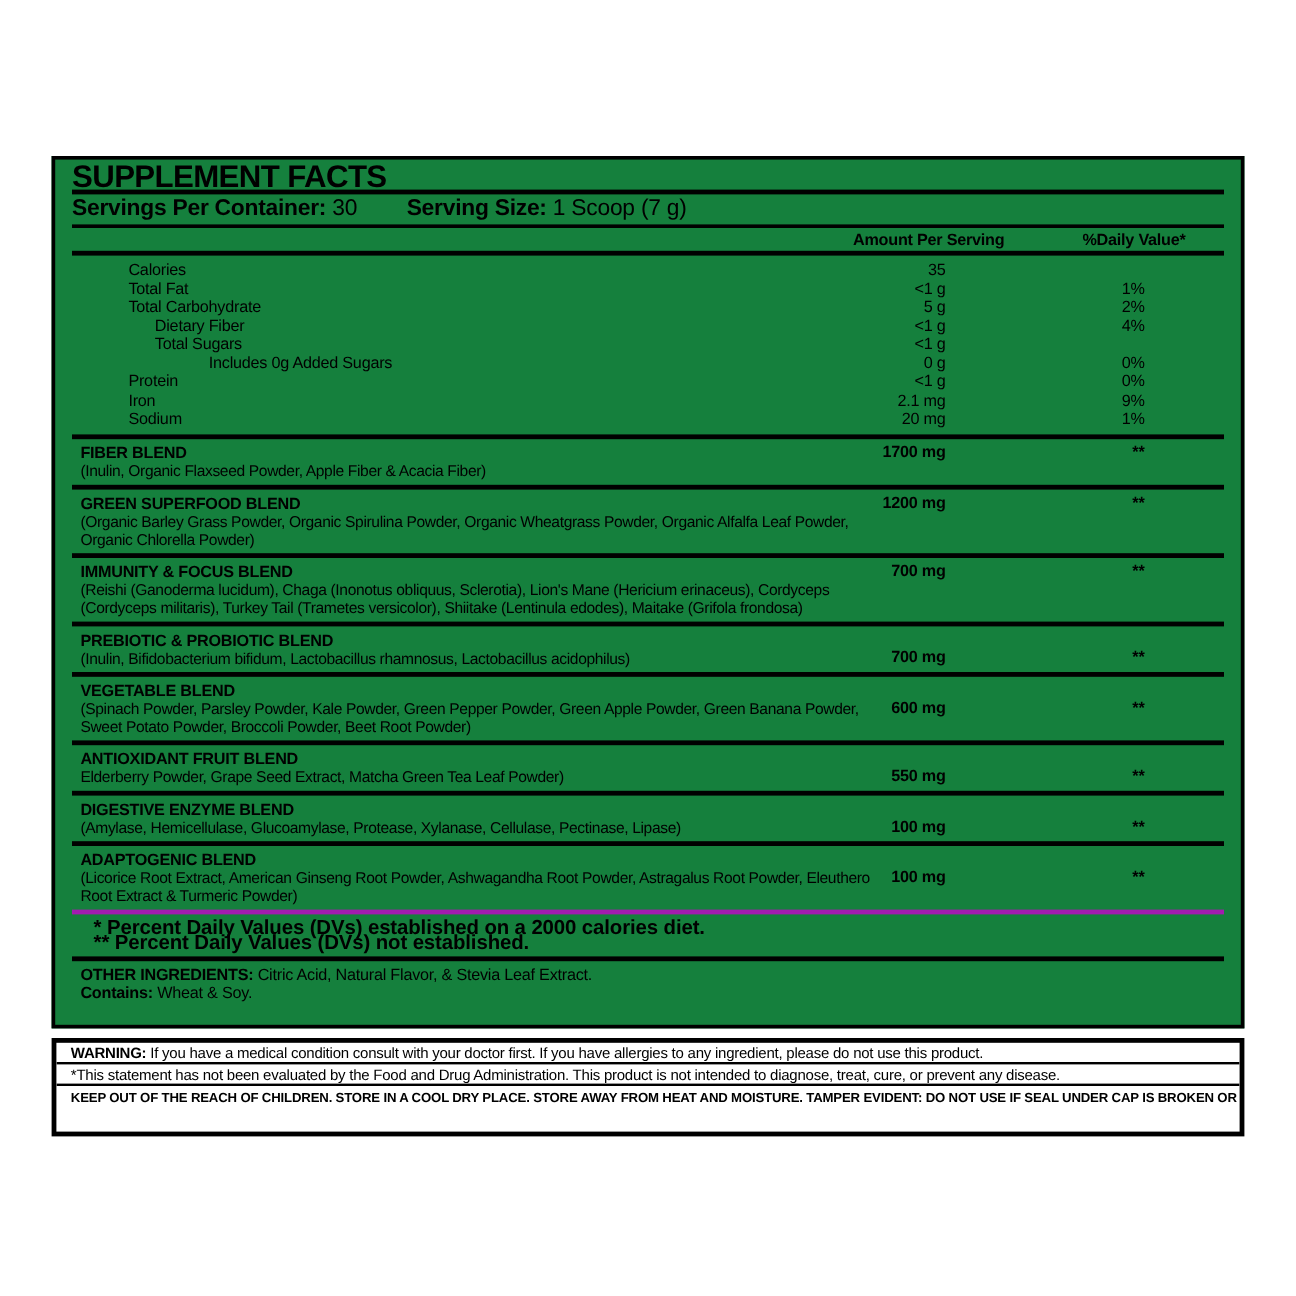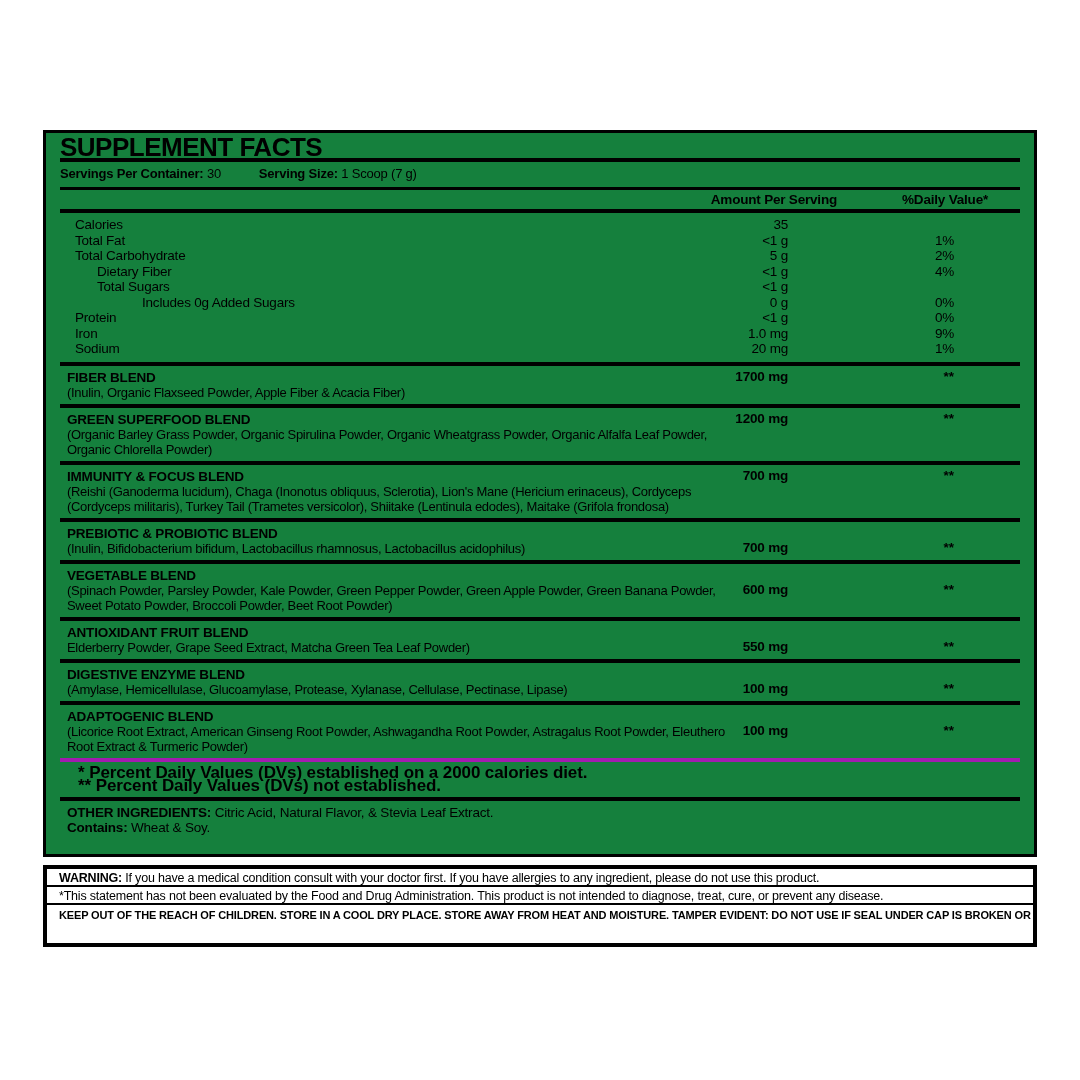--- a/index.html
+++ b/index.html
@@ -12,31 +12,31 @@
     position:absolute;left:43px;top:130px;width:994px;height:727px;
     border:3px solid #000;box-sizing:border-box;background:#15803d;overflow:hidden;
   }
   .panel-title{
     font-size:26px;font-weight:bold;letter-spacing:-0.5px;
     line-height:24px;padding:2px 14px 0 14px;height:25px;box-sizing:border-box;
   }
   .rule{height:4px;background:#000;margin:0 14px;}
   .rule.thin{height:3px;}
   .servings-row{
-    padding:4px 14px 21px 14px;font-size:13px;line-height:16px;height:23px;box-sizing:border-box;
+    padding:4px 14px 21px 14px;font-size:19px;line-height:16px;height:23px;box-sizing:border-box;
     letter-spacing:-0.2px;white-space:nowrap;
   }
   .servings-row b{letter-spacing:-0.2px;}
   .sv-gap{display:inline-block;width:31px;}
   .col-header-row{position:relative;height:19px;font-size:13.5px;font-weight:bold;letter-spacing:-0.2px;}
   .col-header-amt{position:absolute;right:197px;top:2px;}
   .col-header-dv{position:absolute;right:46px;top:2px;}
   .nutrients{padding:4px 0 5px 0;}
   .nutrient-row{position:relative;font-size:13.5px;line-height:15.5px;letter-spacing:-0.2px;}
-  .nutrient-row .nm{display:block;padding-left:29px;}
+  .nutrient-row .nm{display:block;padding-left:29px;margin-left:32px;}
   .nutrient-row.ind1 .nm{padding-left:51px;}
   .nutrient-row.ind2 .nm{padding-left:96px;}
   .nutrient-row .amt{position:absolute;right:246px;top:0;}
   .nutrient-row .dv{position:absolute;right:80px;top:0;}
   .blend{position:relative;border-top:4px solid #000;margin:0 14px;padding:4px 0 4px 0;}
   .blend .bt{font-weight:bold;font-size:13.5px;line-height:15px;padding-left:7px;letter-spacing:-0.2px;white-space:nowrap;}
   .blend .ing{font-size:13px;line-height:15px;padding-left:7px;letter-spacing:-0.3px;white-space:nowrap;}
   .blend .amt{position:absolute;right:232px;font-weight:bold;font-size:13.5px;letter-spacing:-0.2px;white-space:nowrap;}
   .blend .dv{position:absolute;right:66px;font-weight:bold;font-size:13.5px;}
   .blend.amt-line0 .amt, .blend.amt-line0 .dv{top:3px;}
@@ -109,21 +109,21 @@
       <span class="amt">0 g</span>
       <span class="dv">0%</span>
     </div>
     <div class="nutrient-row">
       <span class="nm">Protein</span>
       <span class="amt">&lt;1 g</span>
       <span class="dv">0%</span>
     </div>
     <div class="nutrient-row">
       <span class="nm">Iron</span>
-      <span class="amt">1.0 mg</span>
+      <span class="amt">2.1 mg</span>
       <span class="dv">9%</span>
     </div>
     <div class="nutrient-row">
       <span class="nm">Sodium</span>
       <span class="amt">20 mg</span>
       <span class="dv">1%</span>
     </div>
   </div>
 
   <div class="blend amt-line0">

